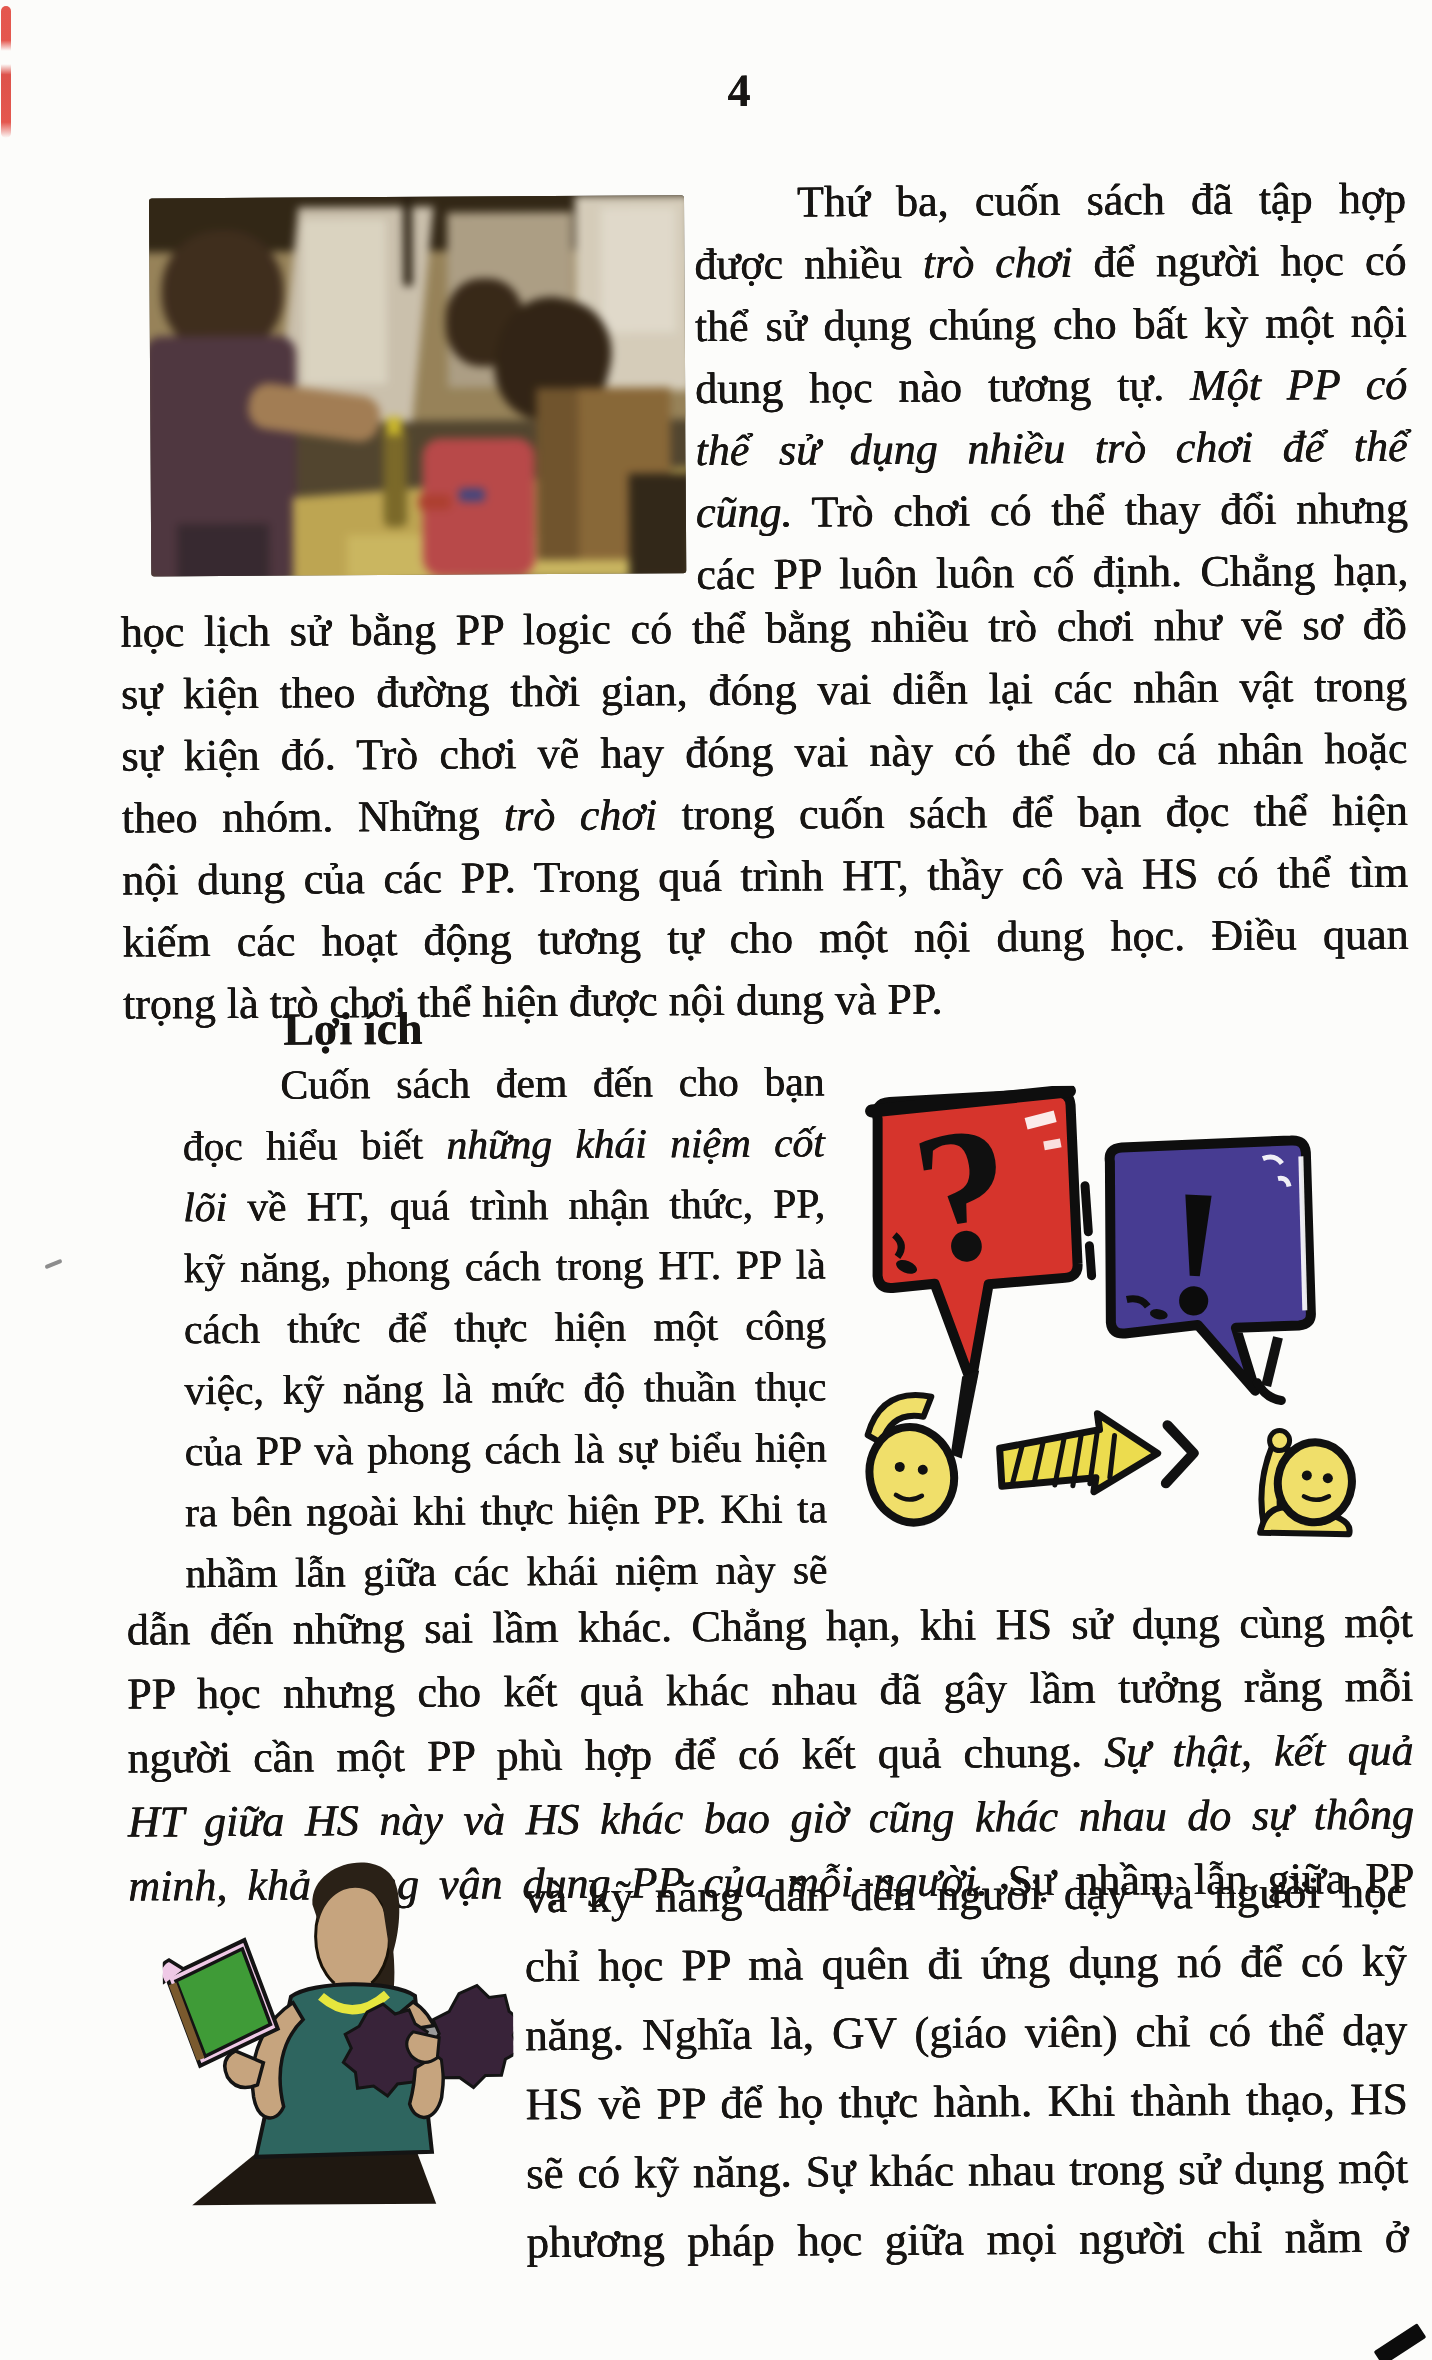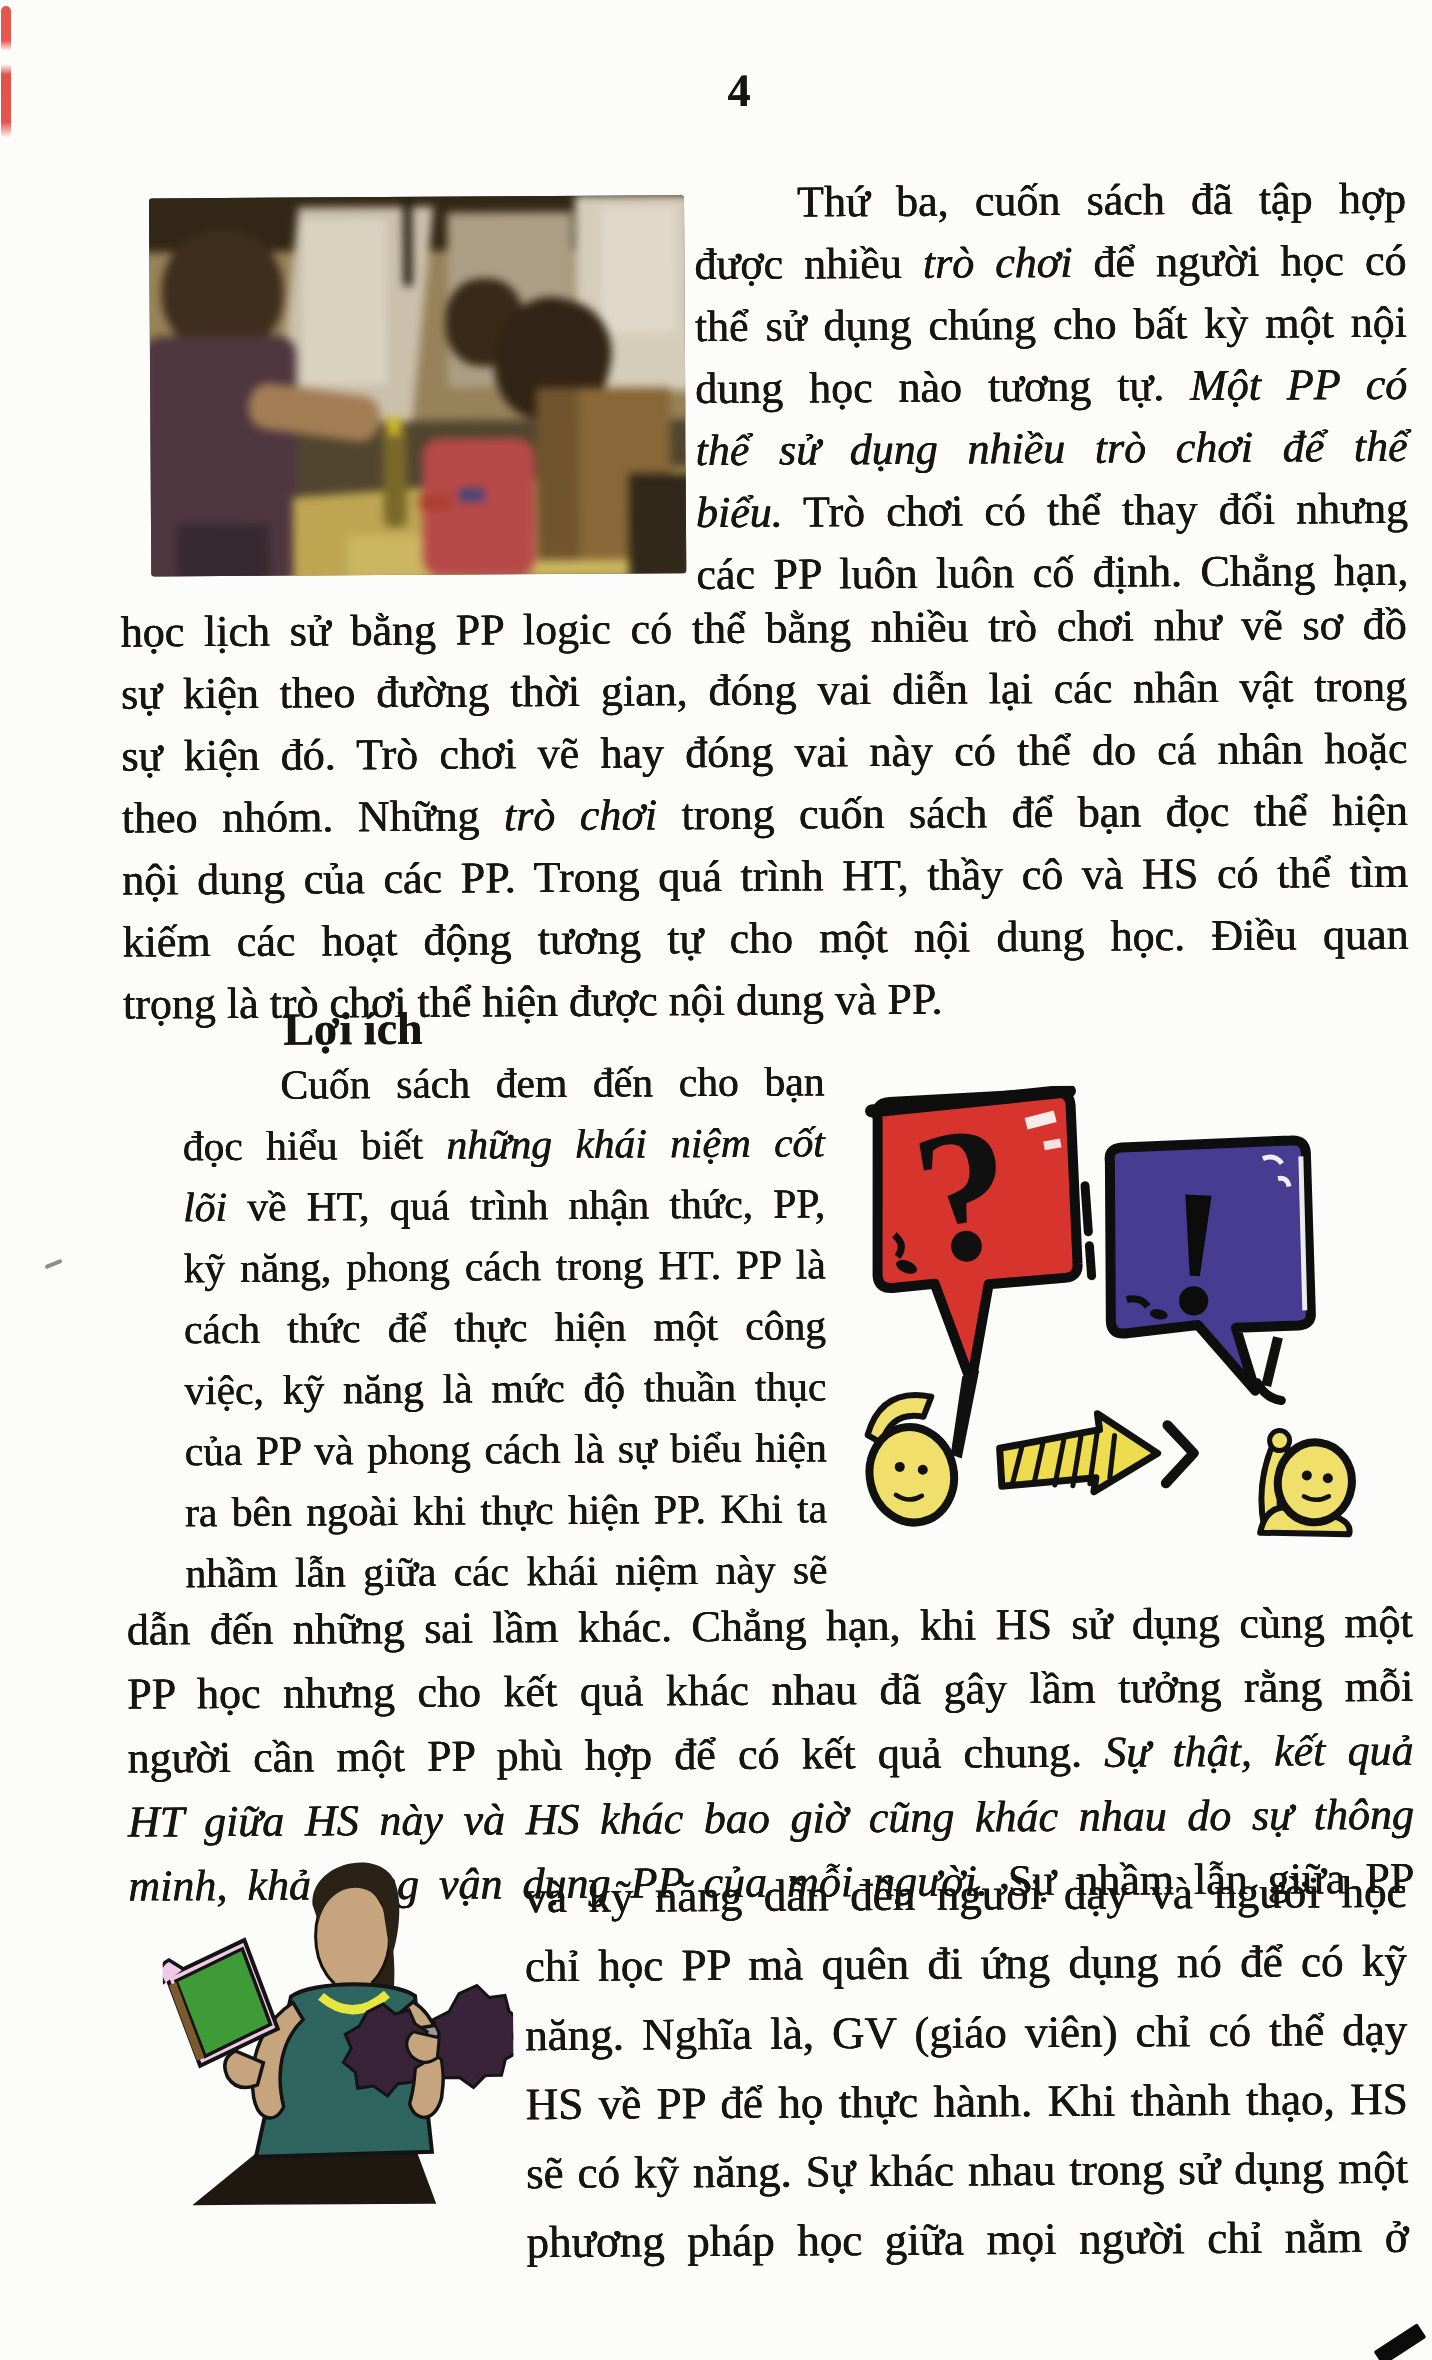--- a/index.html
+++ b/index.html
@@ -80,21 +80,21 @@
       </div>
       <div class="ph-tint"></div>
     </div>
 
     <div class="tb p1wrap">
         <div class="line" style="text-indent: 103px;"><span>Thứ ba, cuốn sách đã tập hợp</span></div>
         <div class="line"><span>được nhiều </span><span class="it">trò chơi</span><span> để người học có</span></div>
         <div class="line"><span>thể sử dụng chúng cho bất kỳ một nội</span></div>
         <div class="line"><span>dung học nào tương tự. </span><span class="it">Một PP có</span></div>
         <div class="line"><span class="it">thể sử dụng nhiều trò chơi để thể</span></div>
-        <div class="line"><span class="it">biểu.</span><span> Trò chơi có thể thay đổi nhưng</span></div>
+        <div class="line"><span class="it">cũng.</span><span> Trò chơi có thể thay đổi nhưng</span></div>
         <div class="line"><span>các PP luôn luôn cố định. Chẳng hạn,</span></div>
       </div>
     <div class="tb p1full">
         <div class="line"><span>học lịch sử bằng PP logic có thể bằng nhiều trò chơi như vẽ sơ đồ</span></div>
         <div class="line"><span>sự kiện theo đường thời gian, đóng vai diễn lại các nhân vật trong</span></div>
         <div class="line"><span>sự kiện đó. Trò chơi vẽ hay đóng vai này có thể do cá nhân hoặc</span></div>
         <div class="line"><span>theo nhóm. Những </span><span class="it">trò chơi</span><span> trong cuốn sách để bạn đọc thể hiện</span></div>
         <div class="line"><span>nội dung của các PP. Trong quá trình HT, thầy cô và HS có thể tìm</span></div>
         <div class="line"><span>kiếm các hoạt động tương tự cho một nội dung học. Điều quan</span></div>
         <div class="line nj"><span>trọng là trò chơi thể hiện được nội dung và PP.</span></div>

